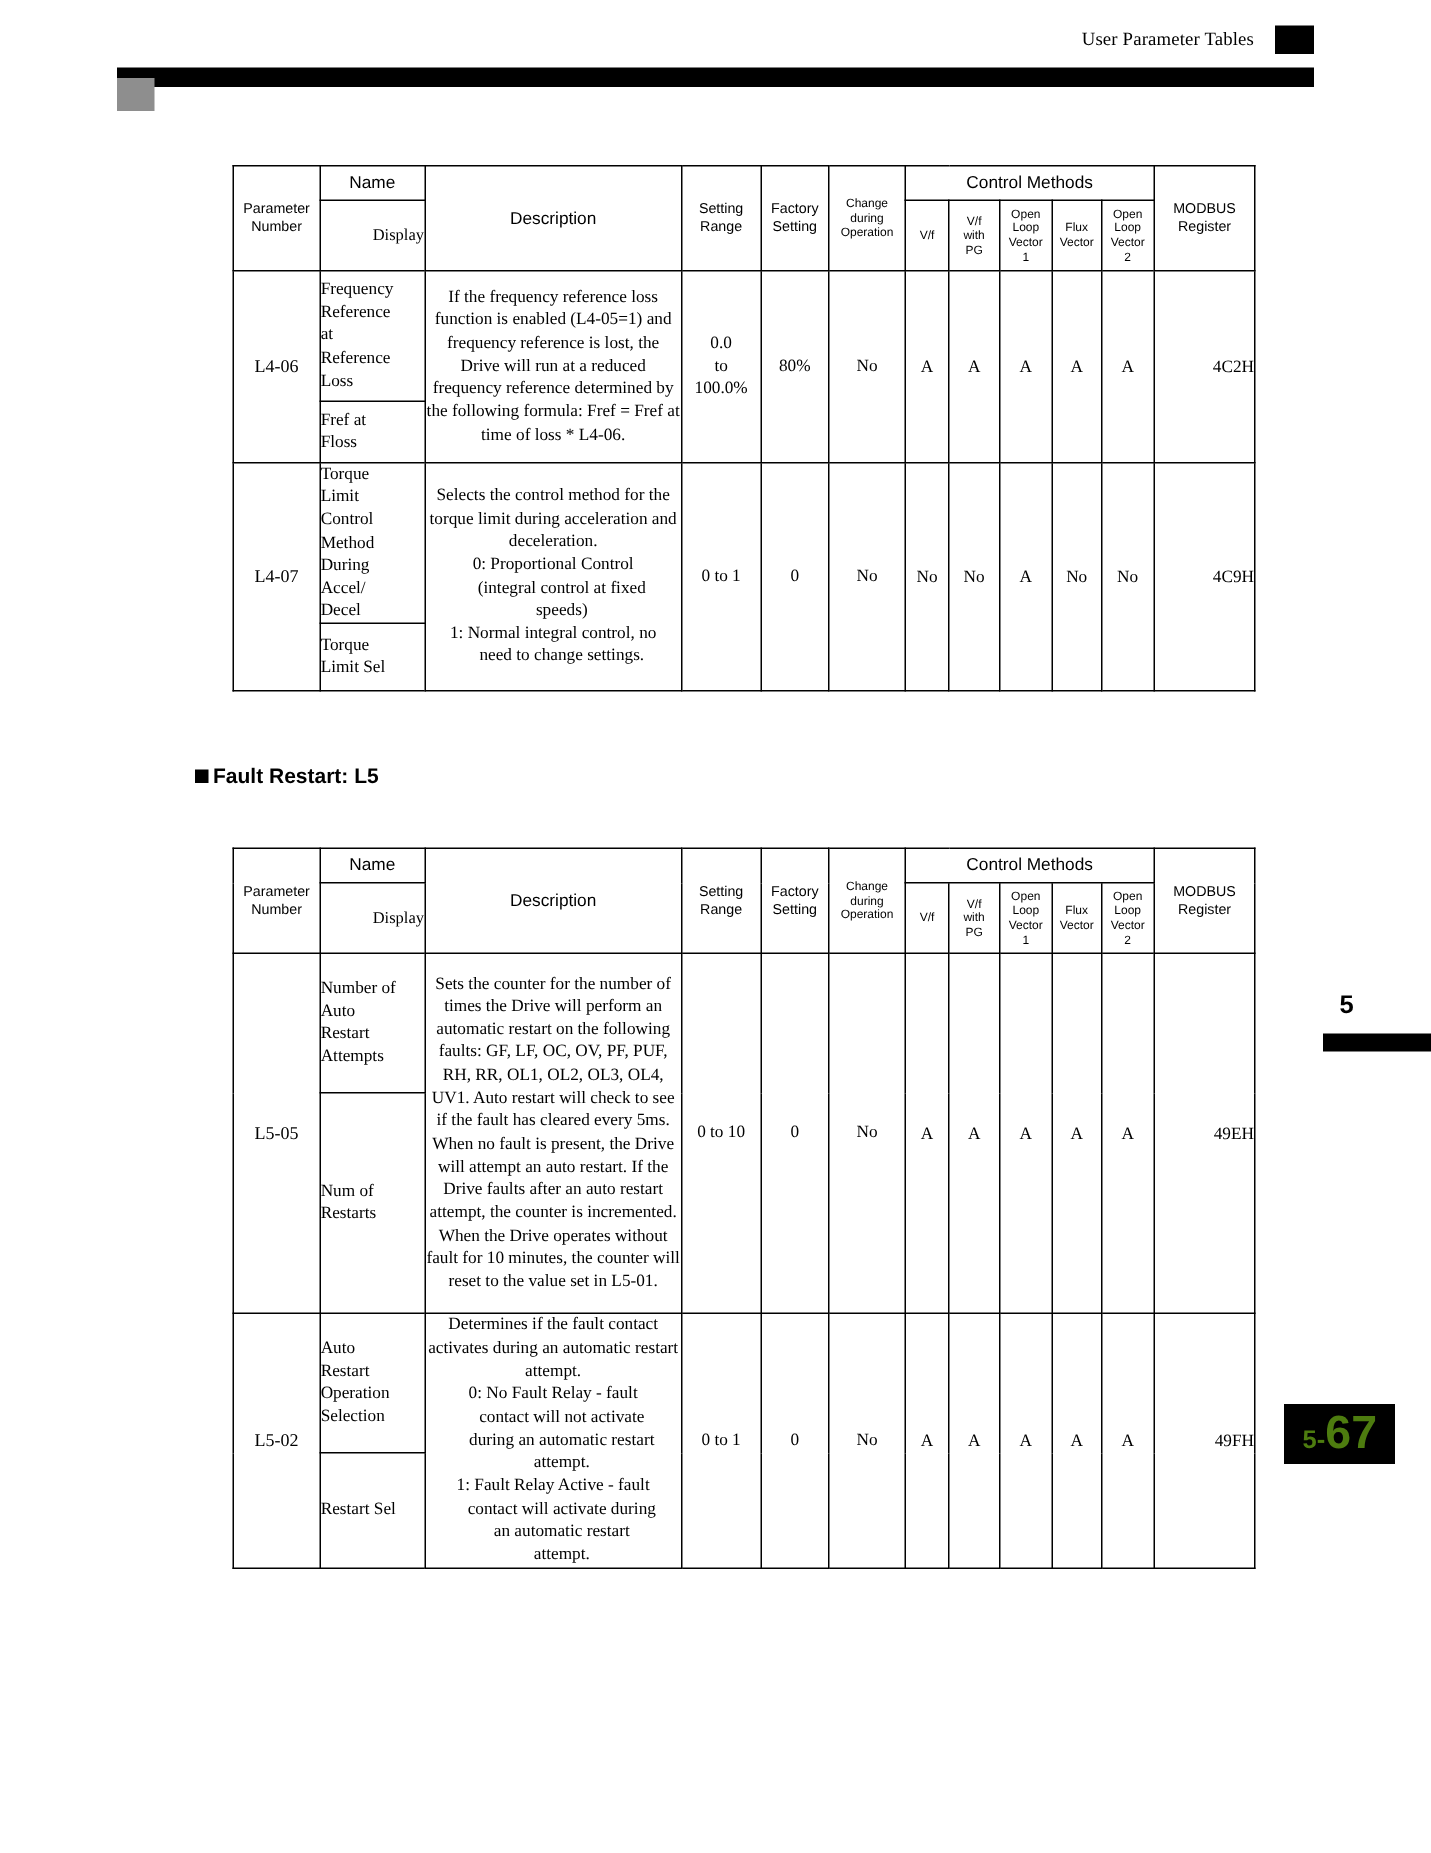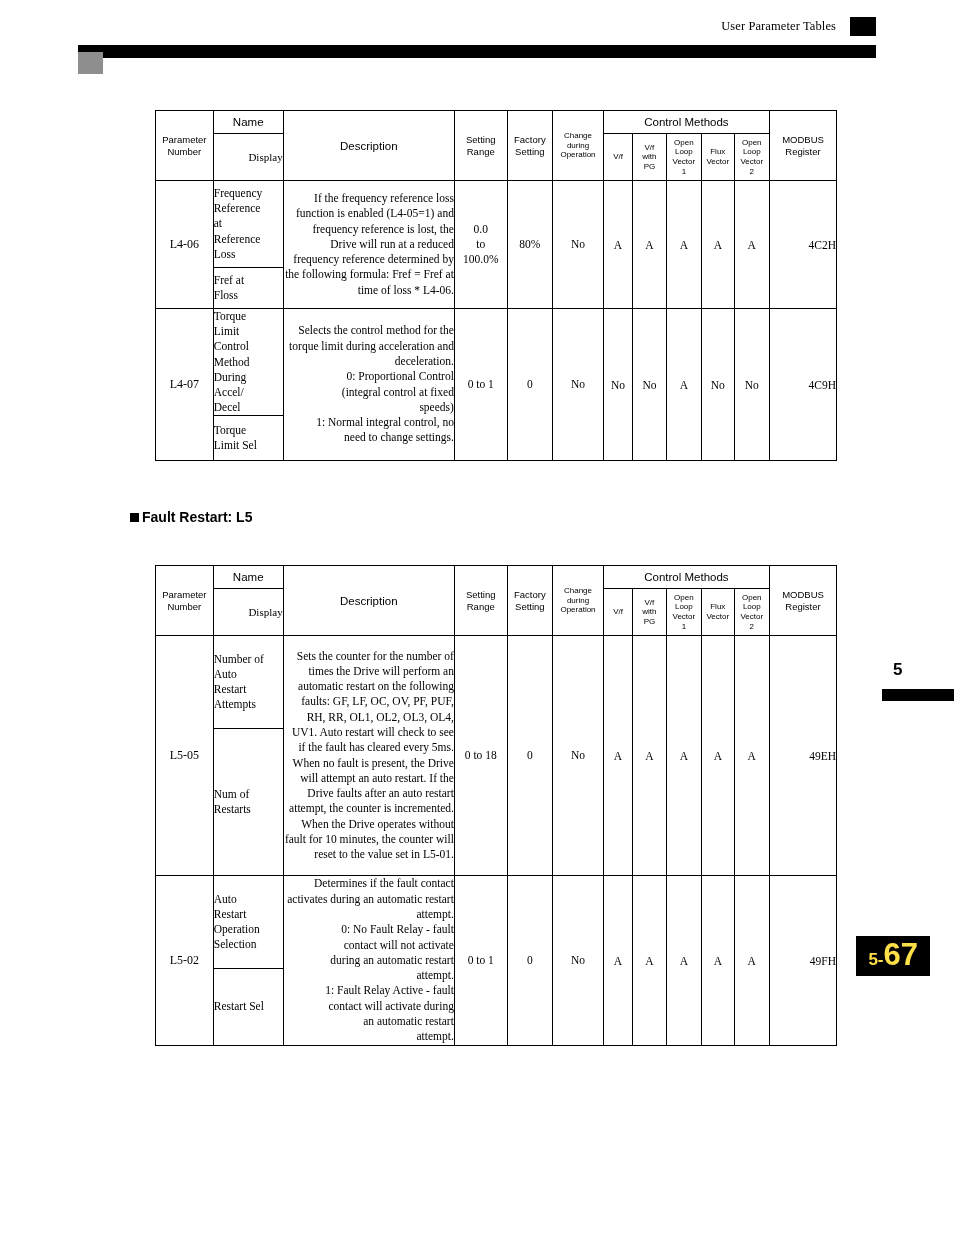--- a/index.html
+++ b/index.html
@@ -69,21 +69,21 @@
     width: 72px;
     height: 12px;
     background: #000000;
   }
   
   .footer-box {
     position: absolute;
     bottom: 30px;
     right: 24px;
     background: #000000;
-    color: #fde047;
+    color: #4d7c0f;
     padding: 3px 12px 6px 12px;
     font-family: "Liberation Sans", sans-serif;
     font-weight: bold;
     line-height: 1;
   }
   .footer-small {
     font-size: 17px;
     vertical-align: baseline;
   }
   .footer-big {
@@ -160,21 +160,21 @@
     font-size: 11.5px;
     line-height: 1.32;
     text-align: left;
     padding: 3px 4px 3px 5px;
     vertical-align: top;
   }
   .c-desc {
     font-family: "Liberation Serif", serif;
     font-size: 11.5px;
     line-height: 1.33;
-    text-align: right;
+    text-align: center;
     padding: 4px 6px 4px 6px;
     vertical-align: top;
   }
   .c-mid {
     font-family: "Liberation Serif", serif;
     font-size: 11.5px;
     line-height: 1.3;
     text-align: center;
   }
   .c-cm {
@@ -404,21 +404,21 @@
           <div>Loop</div>
           <div>Vector</div>
           <div>2</div>
         </td>
       </tr>
 
       <tr>
         <td rowspan="2" class="c-pnum">L5-05</td>
         <td class="c-name" style="height:92px;">Number of<br>Auto<br>Restart<br>Attempts</td>
         <td rowspan="2" class="c-desc">Sets the counter for the number of times the Drive will perform an automatic restart on the following faults: GF, LF, OC, OV, PF, PUF, RH, RR, OL1, OL2, OL3, OL4, UV1. Auto restart will check to see if the fault has cleared every 5ms. When no fault is present, the Drive will attempt an auto restart. If the Drive faults after an auto restart attempt, the counter is incremented. When the Drive operates without fault for 10 minutes, the counter will reset to the value set in L5-01.</td>
-        <td rowspan="2" class="c-mid">0 to 18</td>
+        <td rowspan="2" class="c-mid">0 to 10</td>
         <td rowspan="2" class="c-mid">0</td>
         <td rowspan="2" class="c-mid">No</td>
         <td rowspan="2" class="c-cm">A</td>
         <td rowspan="2" class="c-cm">A</td>
         <td rowspan="2" class="c-cm">A</td>
         <td rowspan="2" class="c-cm">A</td>
         <td rowspan="2" class="c-cm">A</td>
         <td rowspan="2" class="c-reg">49EH</td>
       </tr>
       <tr>

